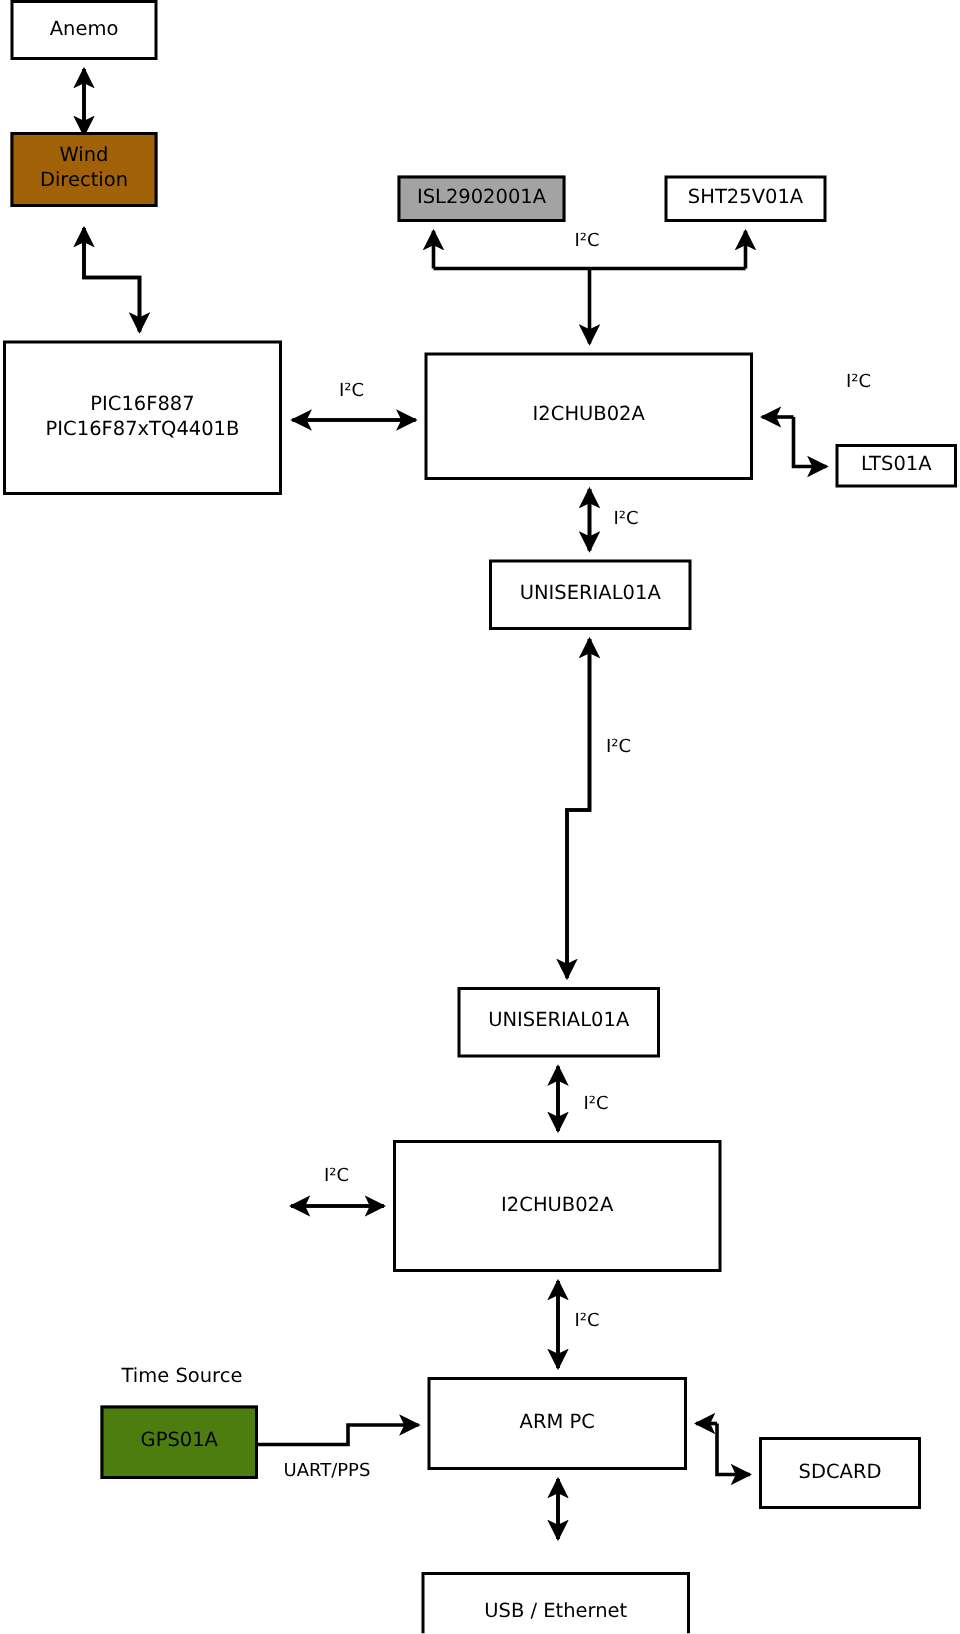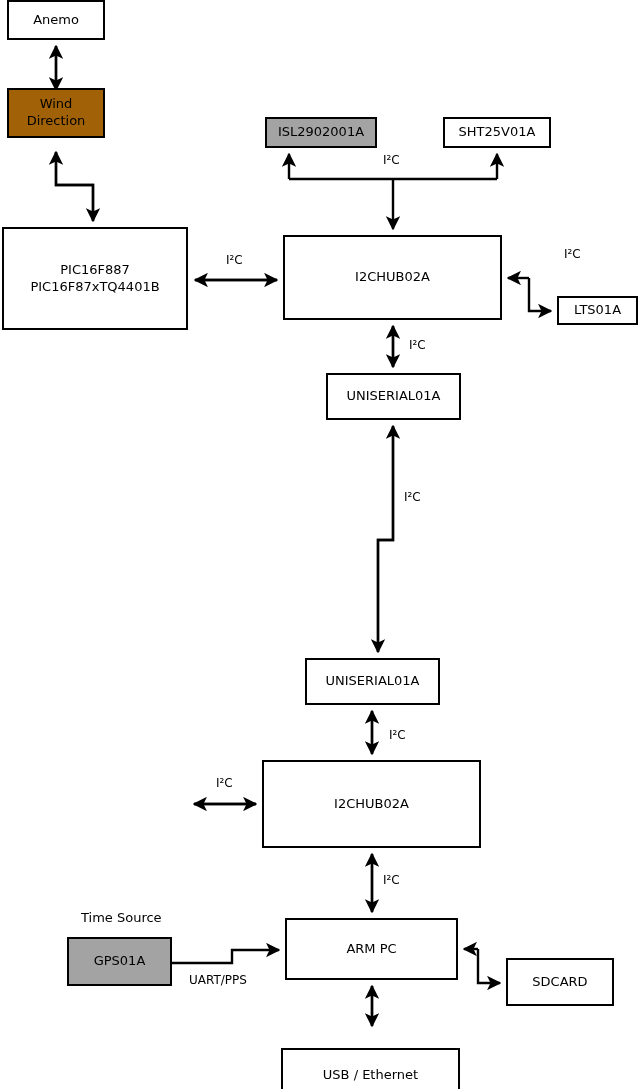--- a/index.html
+++ b/index.html
@@ -140,21 +140,21 @@
 Direction</div>
   <div class="node" style="left: 2px; top: 227px; width: 186px; height: 103px; border-color: rgb(0, 0, 0); background: rgb(255, 255, 255);">PIC16F887
 PIC16F87xTQ4401B</div>
   <div class="node" style="left: 234px; top: 117px; width: 112px; height: 31px; border-color: rgb(0, 0, 0); background: #a3a3a3; margin-left: 31px;">ISL2902001A</div>
   <div class="node" style="left: 443px; top: 117px; width: 108px; height: 31px; border-color: rgb(0, 0, 0); background: rgb(255, 255, 255);">SHT25V01A</div>
   <div class="node" style="left: 283px; top: 235px; width: 219px; height: 85px; border-color: rgb(0, 0, 0); background: rgb(255, 255, 255);">I2CHUB02A</div>
   <div class="node" style="left: 557px; top: 296px; width: 81px; height: 29px; border-color: rgb(0, 0, 0); background: rgb(255, 255, 255);">LTS01A</div>
   <div class="node" style="left: 326px; top: 373px; width: 135px; height: 47px; border-color: rgb(0, 0, 0); background: rgb(255, 255, 255);">UNISERIAL01A</div>
   <div class="node" style="left: 305px; top: 658px; width: 135px; height: 47px; border-color: rgb(0, 0, 0); background: rgb(255, 255, 255);">UNISERIAL01A</div>
   <div class="node" style="left: 262px; top: 760px; width: 219px; height: 88px; border-color: rgb(0, 0, 0); background: rgb(255, 255, 255);">I2CHUB02A</div>
-  <div class="node" style="left: 67px; top: 937px; width: 105px; height: 49px; border-color: rgb(0, 0, 0); background: #a3a3a3;">GPS01A</div>
+  <div class="node" style="left: 67px; top: 937px; width: 105px; height: 49px; border-color: rgb(0, 0, 0); background: #4d7c0f;">GPS01A</div>
   <div class="node" style="left: 285px; top: 918px; width: 173px; height: 62px; border-color: rgb(0, 0, 0); background: rgb(255, 255, 255); text-align: right;">ARM PC</div>
   <div class="node" style="left: 506px; top: 958px; width: 108px; height: 48px; border-color: rgb(0, 0, 0); background: rgb(255, 255, 255);">SDCARD</div>
   <div class="node" style="left: 281px; top: 1032px; width: 179px; height: 54px; border-color: rgb(0, 0, 0); background: rgb(255, 255, 255); margin-top: 16px;">USB / Ethernet</div>
 
   <div class="edge-label" style="left: 226px; top: 254px;">I²C</div>
   <div class="edge-label" style="left: 383px; top: 154px;">I²C</div>
   <div class="edge-label" style="left: 564px; top: 248px;">I²C</div>
   <div class="edge-label" style="left: 409px; top: 339px;">I²C</div>
   <div class="edge-label" style="left: 404px; top: 491px;">I²C</div>
   <div class="edge-label" style="left: 389px; top: 729px;">I²C</div>

